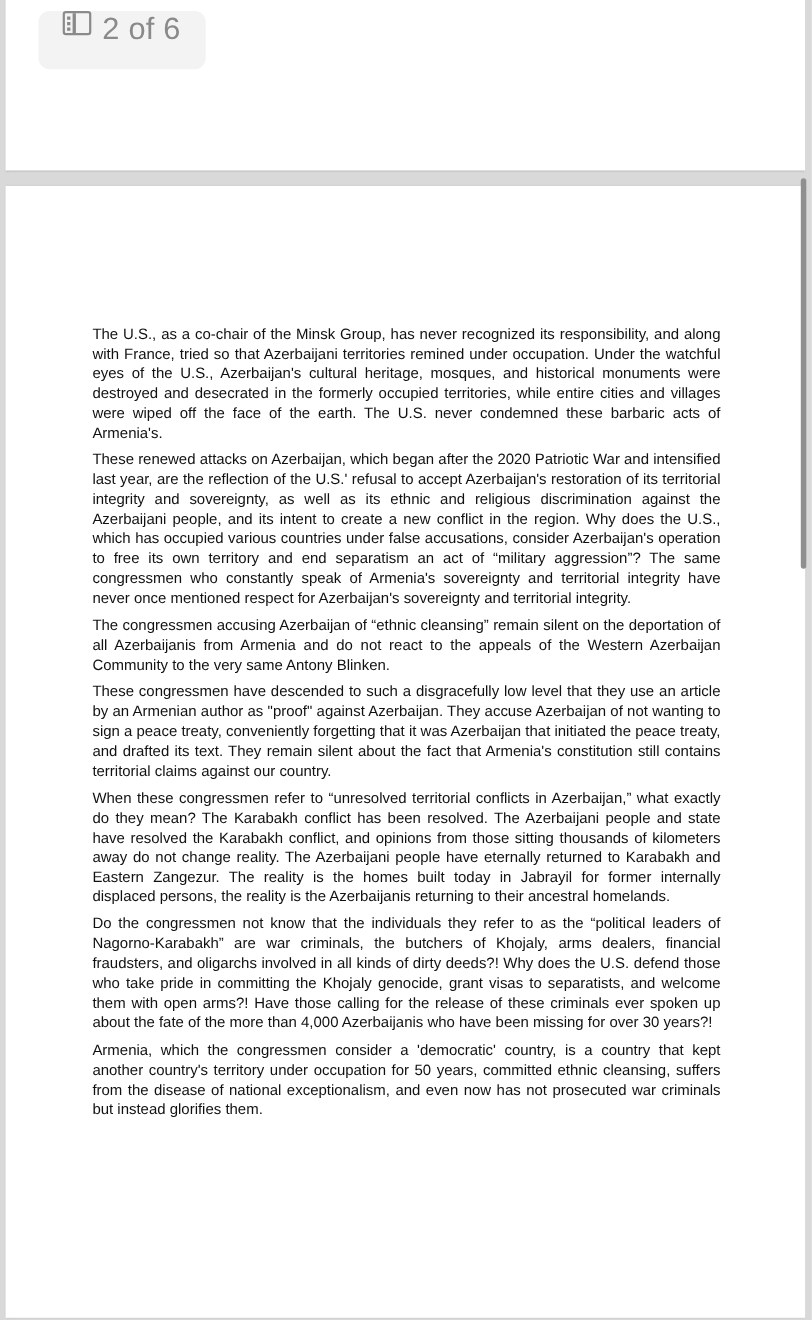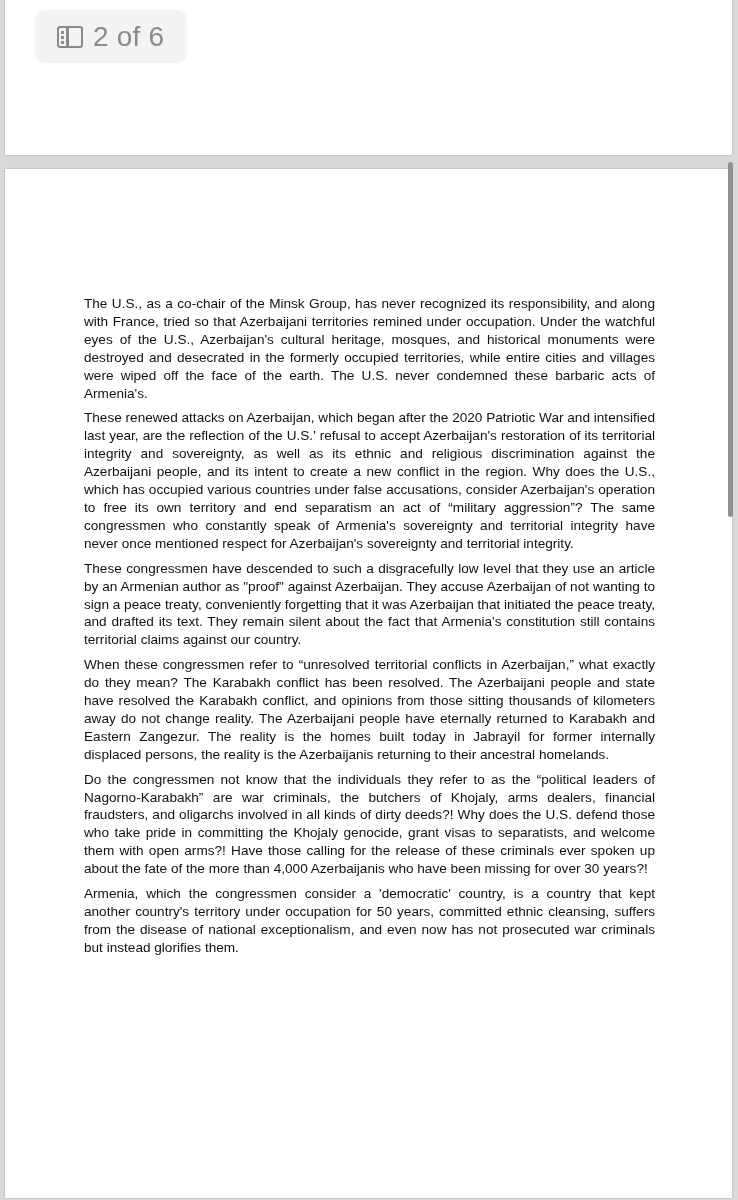--- a/index.html
+++ b/index.html
@@ -17,21 +17,21 @@
   #page-prev { top:-20px; height:175px; }
   #page-cur { top:169px; height:1029px; }
   .cutoff-text {
     position:absolute; left:58px; top:16px;
     width:310px; height:8px; overflow:hidden;
   }
   .page-indicator {
     position:absolute; left:35px; top:10px;
     width:152px; height:53px;
     background:#f3f3f3; border-radius:10px;
-    display:flex; align-items:center;
+    display:flex; align-items:flex-start;
   }
   .page-indicator .icon {
     width:26px; height:22px; margin-left:22px;
     border:2.5px solid #8a8a8a; border-radius:3px;
     box-sizing:border-box; position:relative;
   }
   .page-indicator .icon::before {
     content:""; position:absolute; left:7px; top:0; bottom:0;
     width:2.5px; background:#8a8a8a;
   }
@@ -66,20 +66,21 @@
       <i style="top:8px"></i>
       <i style="top:13px"></i>
   </span>
   <span class="label">2 of 6</span>
 </div>
 
 <div class="page" id="page-cur">
   <div class="content">
     <p>The U.S., as a co-chair of the Minsk Group, has never recognized its responsibility, and along with France, tried so that Azerbaijani territories remined under occupation. Under the watchful eyes of the U.S., Azerbaijan's cultural heritage, mosques, and historical monuments were destroyed and desecrated in the formerly occupied territories, while entire cities and villages were wiped off the face of the earth. The U.S. never condemned these barbaric acts of Armenia's.</p>
     <p>These renewed attacks on Azerbaijan, which began after the 2020 Patriotic War and intensified last year, are the reflection of the U.S.' refusal to accept Azerbaijan's restoration of its territorial integrity and sovereignty, as well as its ethnic and religious discrimination against the Azerbaijani people, and its intent to create a new conflict in the region. Why does the U.S., which has occupied various countries under false accusations, consider Azerbaijan's operation to free its own territory and end separatism an act of “military aggression”? The same congressmen who constantly speak of Armenia's sovereignty and territorial integrity have never once mentioned respect for Azerbaijan's sovereignty and territorial integrity.</p>
+    <p>The congressmen accusing Azerbaijan of “ethnic cleansing” remain silent on the deportation of all Azerbaijanis from Armenia and do not react to the appeals of the Western Azerbaijan Community to the very same Antony Blinken.</p>
     <p>These congressmen have descended to such a disgracefully low level that they use an article by an Armenian author as "proof" against Azerbaijan. They accuse Azerbaijan of not wanting to sign a peace treaty, conveniently forgetting that it was Azerbaijan that initiated the peace treaty, and drafted its text. They remain silent about the fact that Armenia's constitution still contains territorial claims against our country.</p>
     <p>When these congressmen refer to “unresolved territorial conflicts in Azerbaijan,” what exactly do they mean? The Karabakh conflict has been resolved. The Azerbaijani people and state have resolved the Karabakh conflict, and opinions from those sitting thousands of kilometers away do not change reality. The Azerbaijani people have eternally returned to Karabakh and Eastern Zangezur. The reality is the homes built today in Jabrayil for former internally displaced persons, the reality is the Azerbaijanis returning to their ancestral homelands.</p>
     <p>Do the congressmen not know that the individuals they refer to as the “political leaders of Nagorno-Karabakh” are war criminals, the butchers of Khojaly, arms dealers, financial fraudsters, and oligarchs involved in all kinds of dirty deeds?! Why does the U.S. defend those who take pride in committing the Khojaly genocide, grant visas to separatists, and welcome them with open arms?! Have those calling for the release of these criminals ever spoken up about the fate of the more than 4,000 Azerbaijanis who have been missing for over 30 years?!</p>
     <p>Armenia, which the congressmen consider a 'democratic' country, is a country that kept another country's territory under occupation for 50 years, committed ethnic cleansing, suffers from the disease of national exceptionalism, and even now has not prosecuted war criminals but instead glorifies them.</p>
   </div>
 </div>
 
 <div class="scrollbar"></div>
 
 </body></html>

